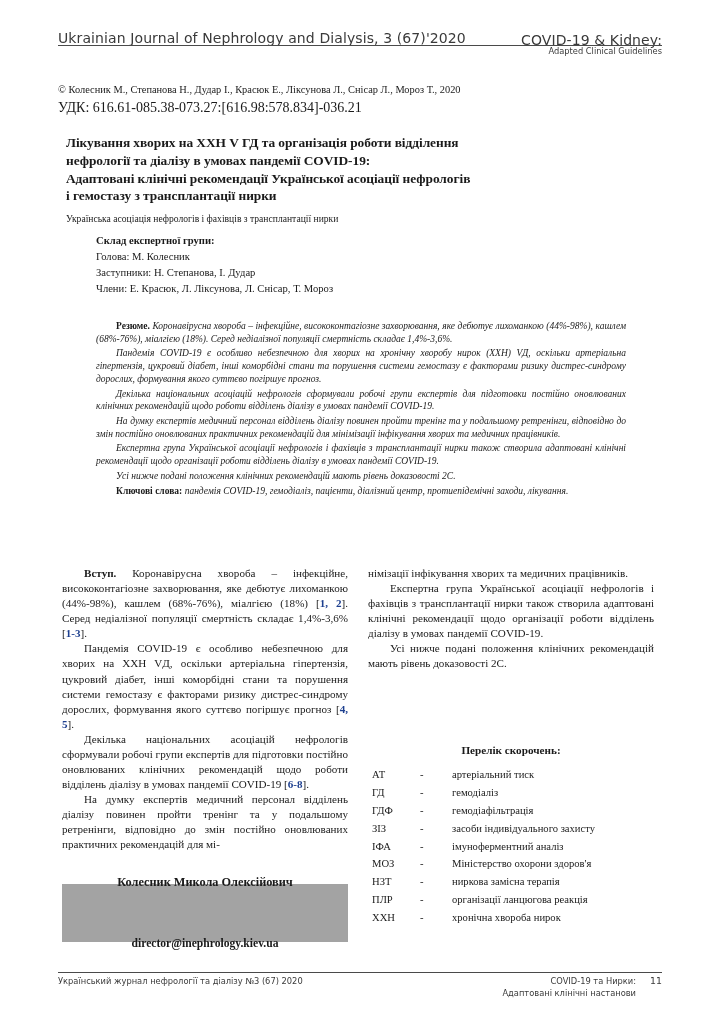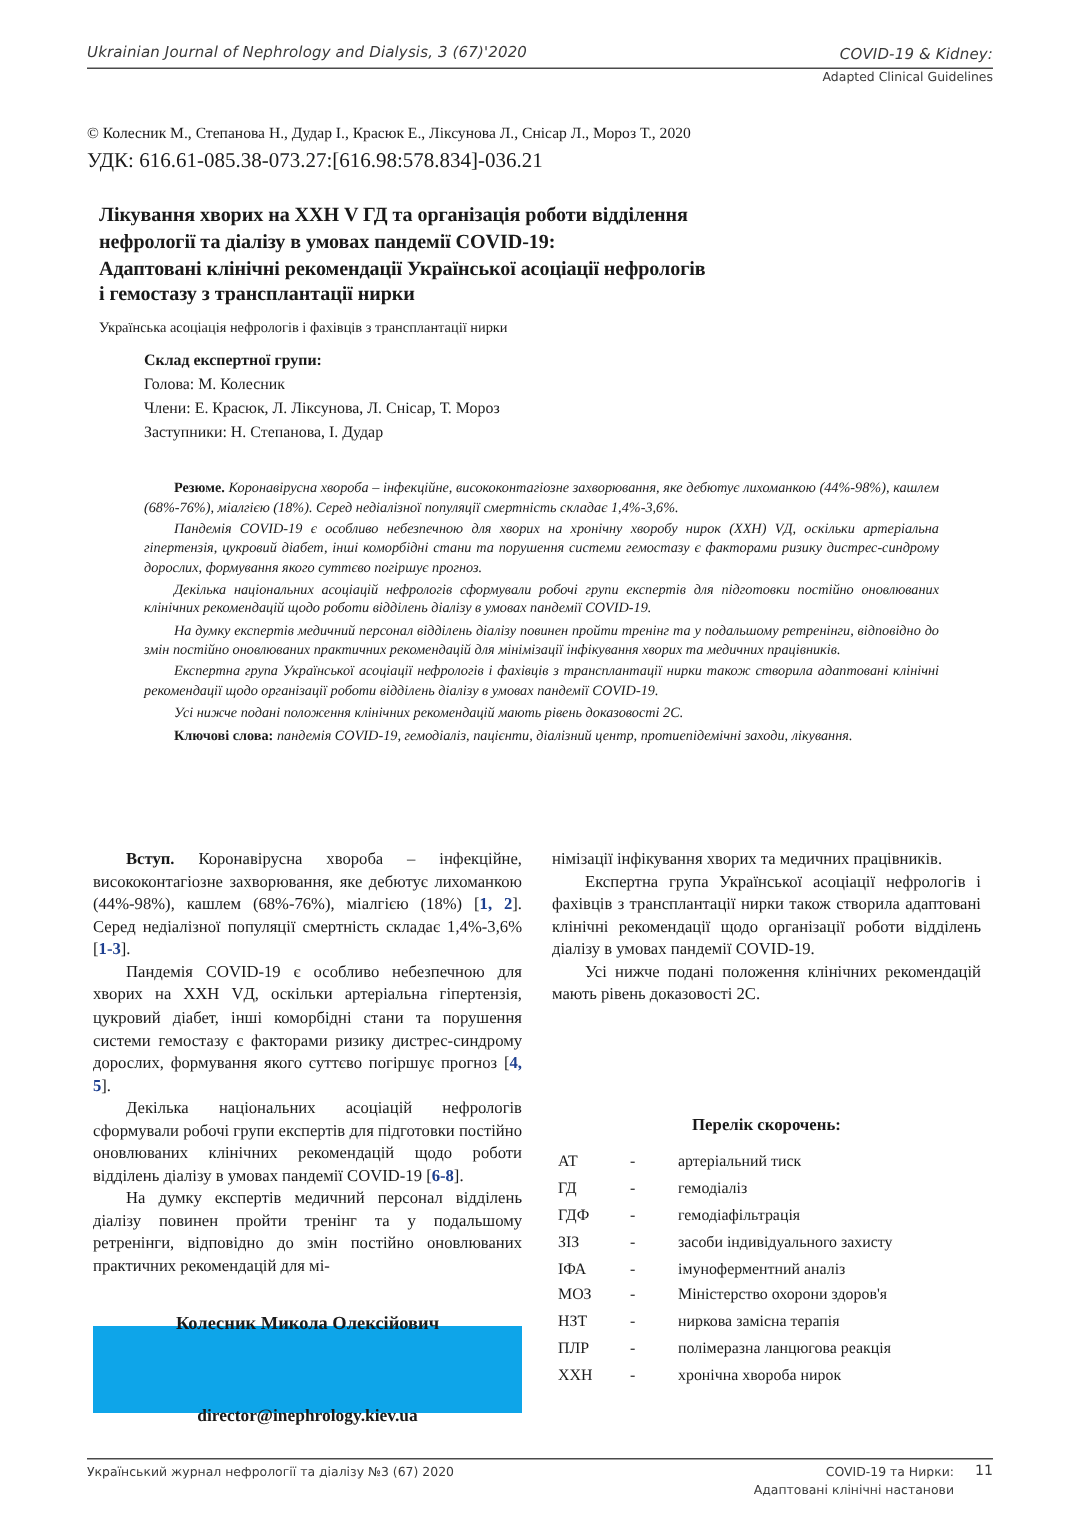--- a/index.html
+++ b/index.html
@@ -21,24 +21,23 @@
     box-sizing: border-box;
   }
 
   
   .runhead {
     position: absolute;
     left: 58px;
     top: 30px;
     width: 604px;
     font-family: "DejaVu Sans", sans-serif;
-    font-size: 10px;
+    font-size: 14px;
     color: #3a3a3a;
     letter-spacing: 0.1px;
-    font-style: italic;
   }
   .runhead-row {
     display: flex;
     justify-content: space-between;
     align-items: flex-start;
   }
   .runhead-left { white-space: nowrap; }
   .runhead-right { text-align: right; line-height: 1.45; }
   .runhead-rule {
     position: absolute;
@@ -148,21 +147,21 @@
     font-weight: bold;
   }
 
   
   .contact-box {
     position: absolute;
     left: 62px;
     top: 884px;
     width: 286px;
     height: 58px;
-    background: #0ea5e9;
+    background: #a3a3a3;
     display: flex;
     flex-direction: column;
     align-items: center;
     justify-content: center;
     box-sizing: border-box;
   }
   .contact-name {
     font-weight: bold;
     font-size: 12.3px;
     line-height: 1.4;
@@ -262,22 +261,22 @@
     <div class="title-line">Лікування хворих на ХХН V ГД  та організація роботи відділення</div>
     <div class="title-line">нефрології та діалізу в умовах пандемії COVID-19:</div>
     <div class="title-line">Адаптовані клінічні рекомендації Української асоціації нефрологів</div>
     <div class="title-line">і гемостазу з трансплантації нирки</div>
     <div class="affiliation">Українська асоціація нефрологів і фахівців з трансплантації нирки</div>
   </div>
 
   <div class="expert-group">
     <div class="eg-head">Склад експертної групи:</div>
     <div>Голова: М. Колесник</div>
+    <div>Заступники: Н. Степанова, І. Дудар</div>
     <div>Члени: Е. Красюк, Л. Ліксунова, Л. Снісар, Т. Мороз</div>
-    <div>Заступники: Н. Степанова, І. Дудар</div>
   </div>
 
   <div class="abstract">
     <p><span class="lead">Резюме.</span><span> Коронавірусна хвороба – інфекційне, висококонтагіозне захворювання, яке дебютує лихоманкою (44%-98%), кашлем (68%-76%), міалгією (18%). Серед недіалізної популяції смертність складає 1,4%-3,6%.</span></p>
     <p>Пандемія COVID-19 є особливо небезпечною для хворих на хронічну хворобу нирок (ХХН) VД, оскільки артеріальна гіпертензія, цукровий діабет, інші коморбідні стани та порушення системи гемостазу є факторами ризику дистрес-синдрому дорослих, формування якого суттєво погіршує прогноз.</p>
     <p>Декілька національних асоціацій нефрологів сформували робочі групи експертів для підготовки постійно оновлюваних клінічних рекомендацій щодо роботи відділень діалізу в умовах пандемії COVID-19.</p>
     <p>На думку експертів медичний персонал відділень діалізу повинен пройти тренінг та у подальшому ретренінги, відповідно до змін постійно оновлюваних практичних рекомендацій для мінімізації інфікування хворих та медичних працівників.</p>
     <p>Експертна група Української асоціації нефрологів і фахівців з трансплантації нирки також створила адаптовані клінічні рекомендації щодо організації роботи відділень діалізу в умовах пандемії COVID-19.</p>
     <p>Усі нижче подані положення клінічних рекомендацій мають рівень доказовості 2С.</p>
     <p><span class="lead">Ключові слова:</span><span> пандемія COVID-19, гемодіаліз, пацієнти, діалізний центр, протиепідемічні заходи, лікування.</span></p>
@@ -335,21 +334,21 @@
           <td class="abbrev-val">Міністерство охорони здоров'я</td>
         </tr>
         <tr>
           <td class="abbrev-key">НЗТ</td>
           <td class="abbrev-dash">-</td>
           <td class="abbrev-val">ниркова замісна терапія</td>
         </tr>
         <tr>
           <td class="abbrev-key">ПЛР</td>
           <td class="abbrev-dash">-</td>
-          <td class="abbrev-val">полімеразна ланцюгова реакція</td>
+          <td class="abbrev-val">організації ланцюгова реакція</td>
         </tr>
         <tr>
           <td class="abbrev-key">ХХН</td>
           <td class="abbrev-dash">-</td>
           <td class="abbrev-val">хронічна хвороба нирок</td>
         </tr>
       </tbody>
   </table>
 
   <div class="footer-rule"></div>

